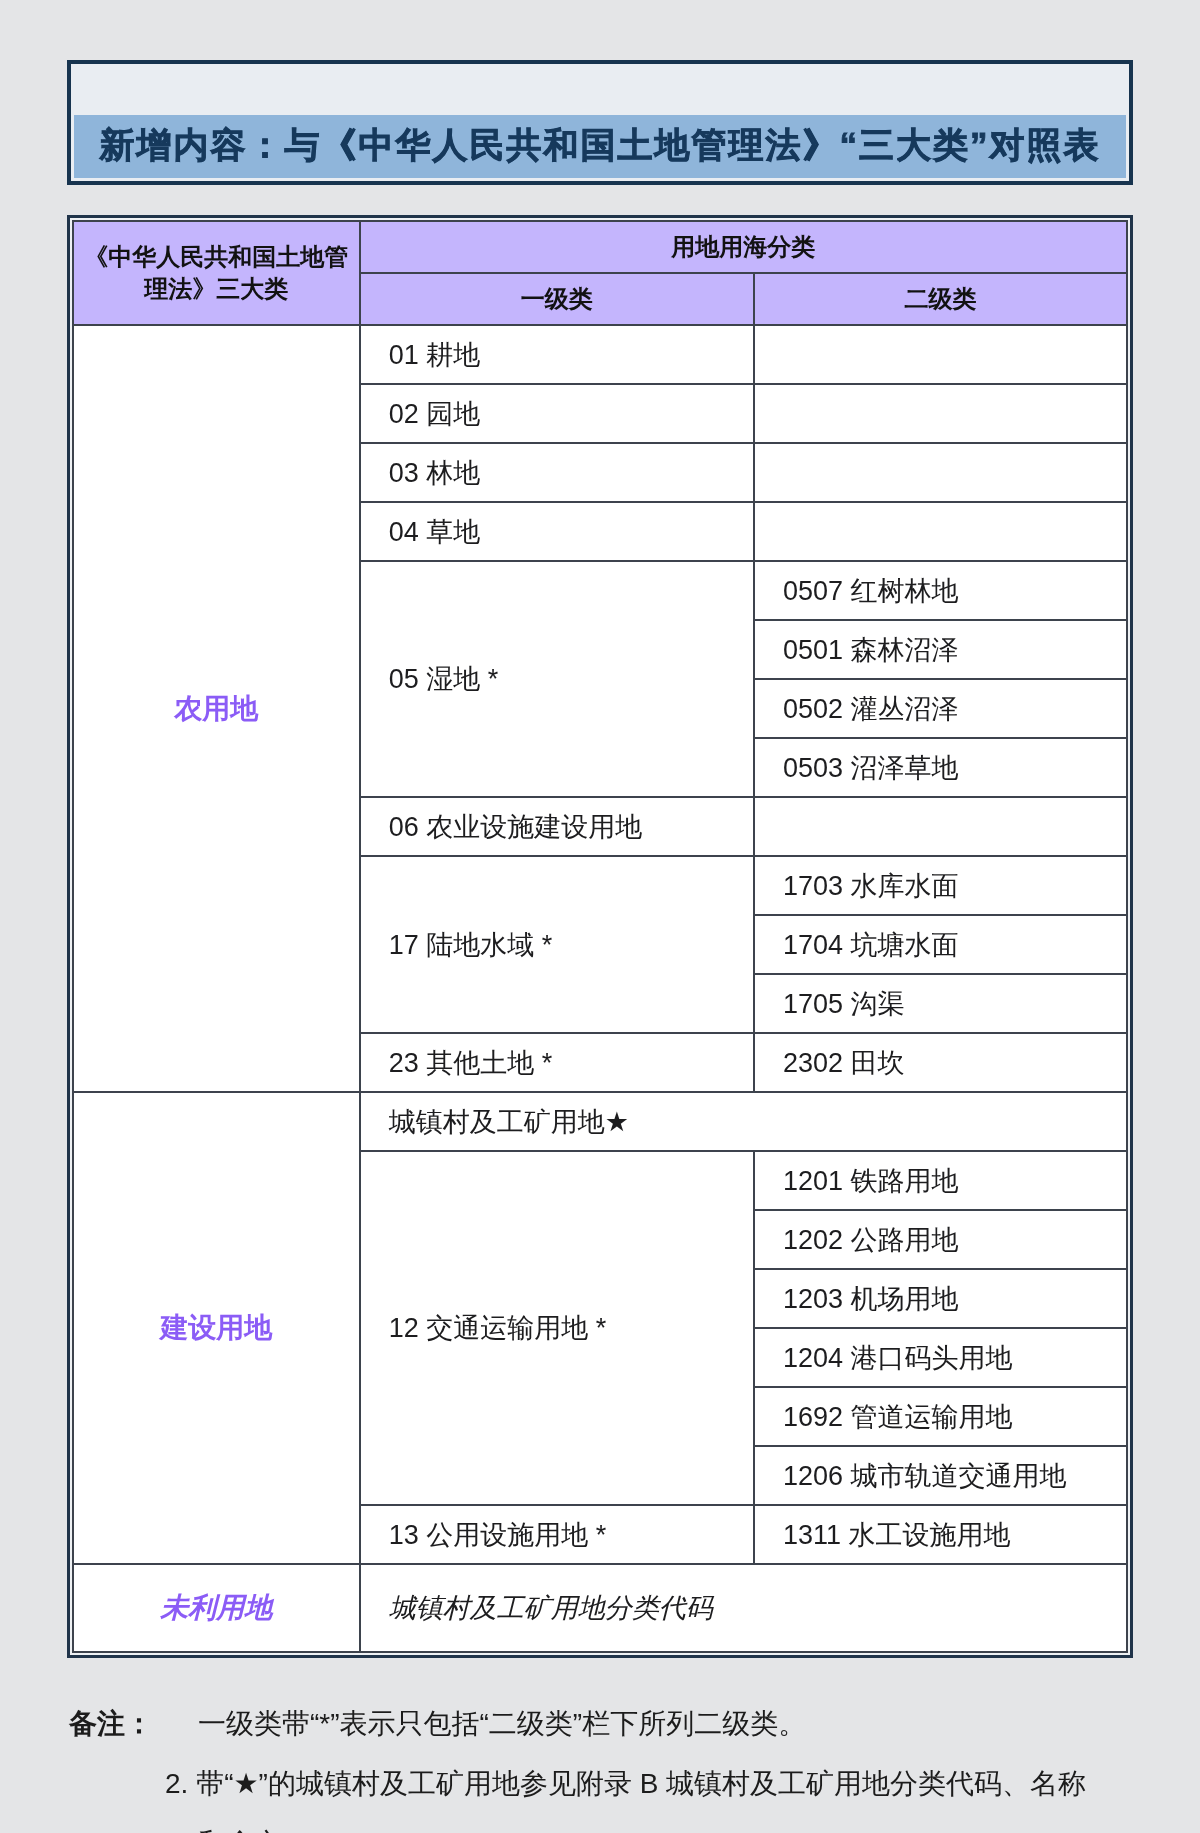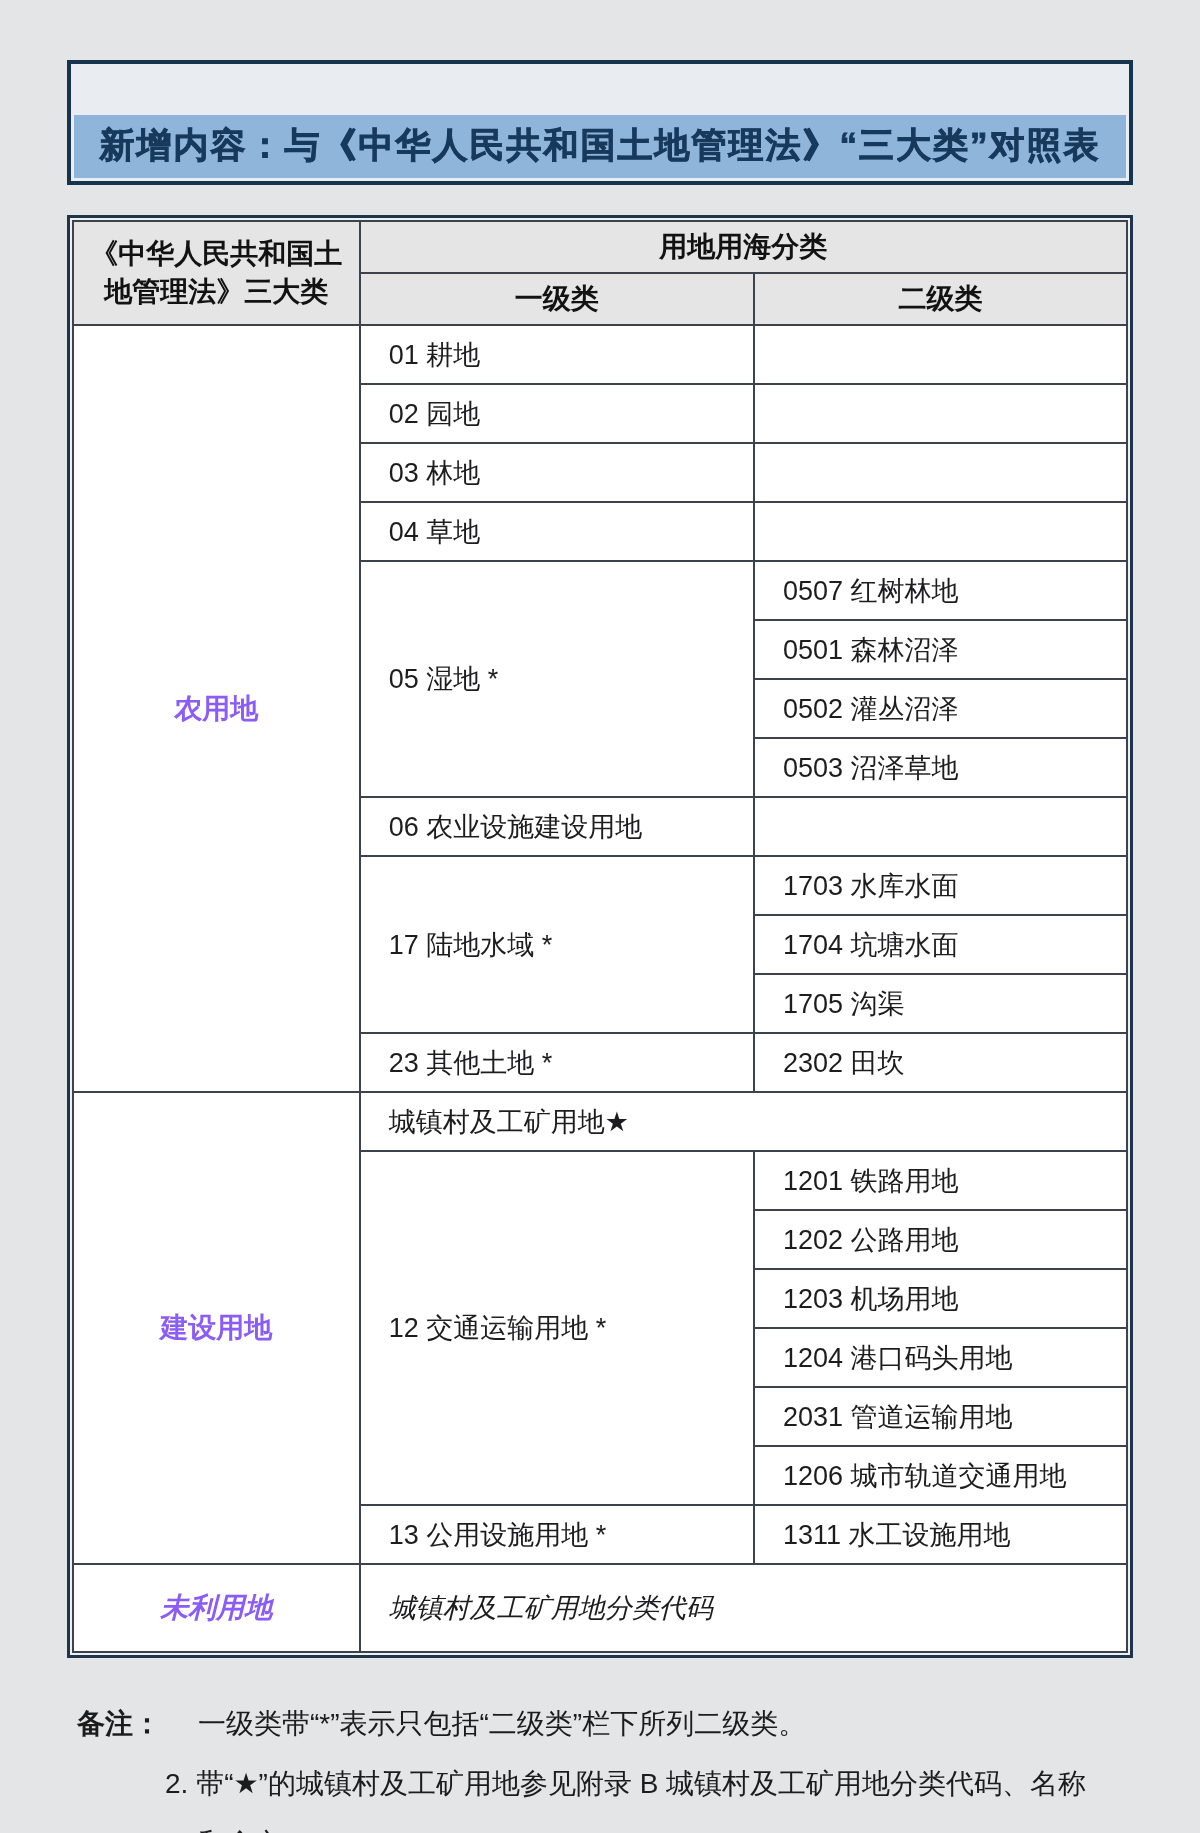--- a/index.html
+++ b/index.html
@@ -49,27 +49,27 @@
   col.c1 { width: 27.2%; }
   col.c2 { width: 37.4%; }
   col.c3 { width: 35.4%; }
   td, th {
     border: 2px solid #3d434d;
     font-size: 27px;
     vertical-align: middle;
     box-sizing: border-box;
   }
   thead th {
-    background: #e5e5e5;
+    background: #c4b5fd;
     font-weight: bold;
     color: #121212;
     text-align: center;
     height: 52px;
     padding: 2px 8px;
-    font-size: 28px;
+    font-size: 24px;
     line-height: 1.35;
   }
   tbody tr { height: 59px; }
   tbody tr.tall { height: 88px; font-style: italic; }
   td.cat {
     text-align: center;
     font-weight: bold;
     font-size: 28px;
     color: #8b5cf6;
   }
@@ -79,21 +79,21 @@
   
   .notes {
     margin: 36px 0 0 2px;
     font-size: 28px;
     line-height: 2.14;
     color: #1c1c1c;
     position: relative;
   }
   .notes-label {
     position: absolute;
-    left: 8px; top: 0;
+    left: 0; top: 0;
     font-weight: bold;
   }
   .notes-body { margin-left: 96px; }
   .note-line { white-space: nowrap; }
   .note-line.cont { padding-left: 33px; }
 </style>
 </head>
 <body>
 
 <div class="page">
@@ -183,21 +183,21 @@
         <tr>
           <td class="cell">1202 公路用地</td>
         </tr>
         <tr>
           <td class="cell">1203 机场用地</td>
         </tr>
         <tr>
           <td class="cell">1204 港口码头用地</td>
         </tr>
         <tr>
-          <td class="cell">2031 管道运输用地</td>
+          <td class="cell">1692 管道运输用地</td>
         </tr>
         <tr>
           <td class="cell">1206 城市轨道交通用地</td>
         </tr>
         <tr>
           <td class="cell">13 公用设施用地 *</td>
           <td class="cell">1311 水工设施用地</td>
         </tr>
 
         <tr class="tall">

